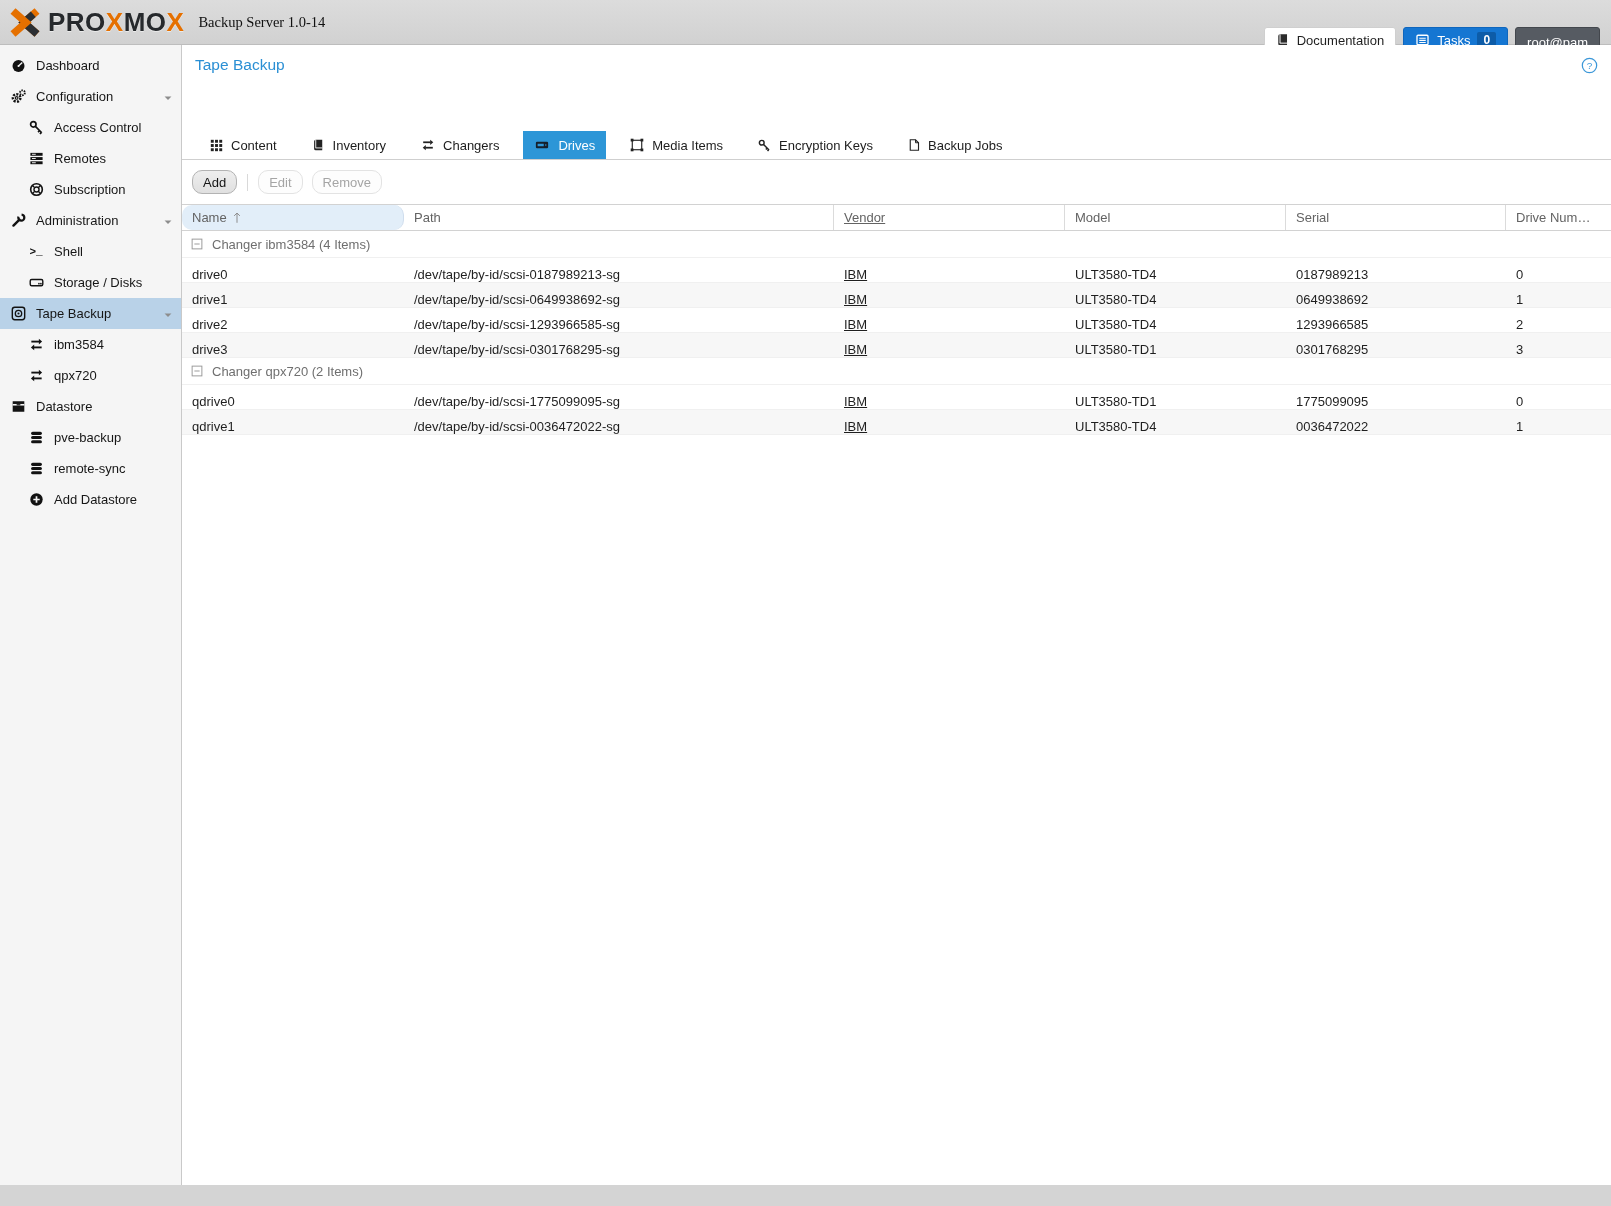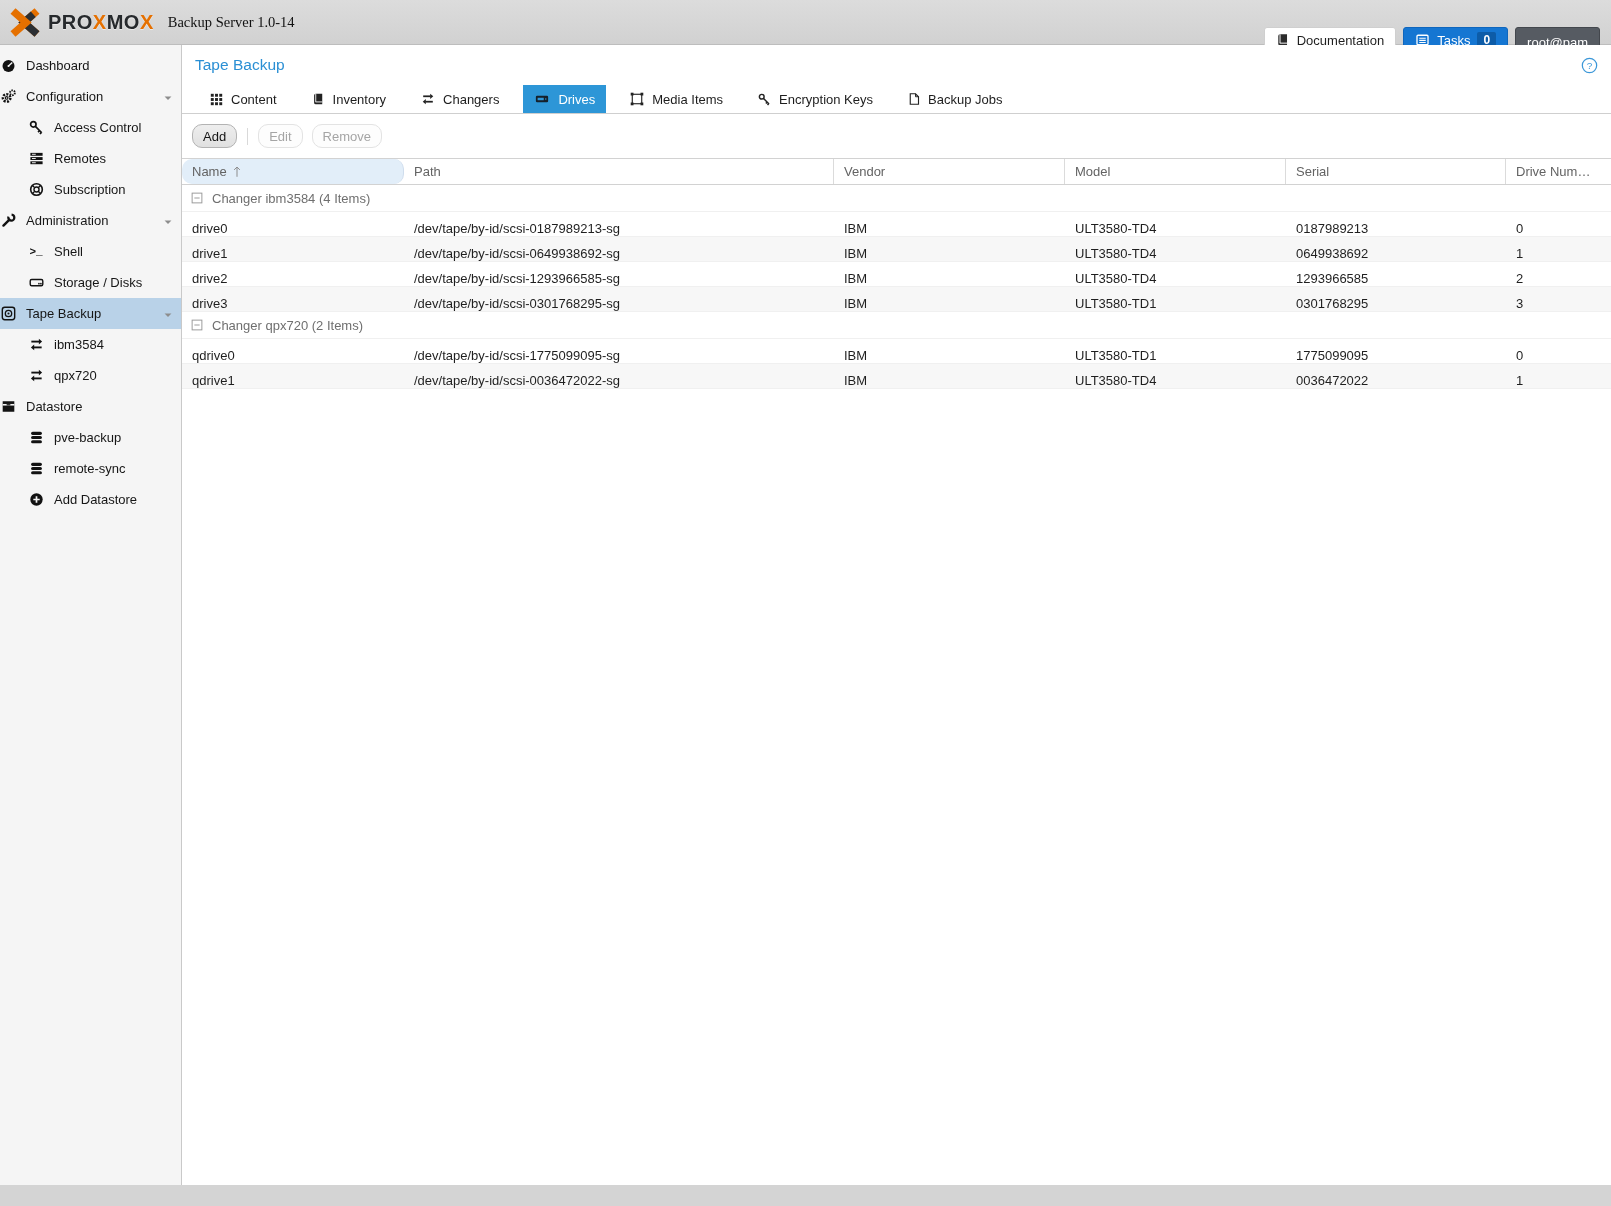--- a/index.html
+++ b/index.html
@@ -12,54 +12,54 @@
   }
   svg { display:block; }
 
   
   .topbar{
     height:45px; background:linear-gradient(#dcdcdc,#d1d1d1);
     border-bottom:1px solid #bdbdbd;
     display:flex; align-items:center;
   }
   .logo{ display:flex; align-items:center; gap:8px; padding:0 10px; }
-  .logo-text{ font-size:20px; font-weight:bold; letter-spacing:.5px; color:#26292c;
+  .logo-text{ font-size:26px; font-weight:bold; letter-spacing:.5px; color:#26292c;
     text-shadow:0 1px 0 rgba(255,255,255,.5); }
   .logo-text .ox{ color:#e57000; }
   .version{ font-size:14.5px; color:#111; margin-left:4px;font-family:Liberation Serif, serif; }
   .topbar-right{ margin-left:auto; display:flex; align-items:center; gap:7px; margin-right:11px; }
   .tb-btn{ height:26px; display:flex; align-items:center; gap:7px; padding:0 11px;
     border-radius:3px; font-size:13px; cursor:pointer;margin-top:36px; }
   .btn-doc{ background:#fff; border:1px solid #cfcfcf; color:#1f1f1f; }
   .btn-tasks{ background:#1576d2; border:1px solid #0f66bd; color:#fff; }
   .badge{ background:#0d5ca8; border-radius:2px; padding:1px 6px; font-size:12px; font-weight:bold; color:#fff; }
   .btn-user{ background:#565b62; border:1px solid #43474d; color:#fff;flex-direction:column; }
   .caret{ margin-left:2px; }
 
   
   .workspace{ position:absolute; top:45px; left:0; right:0; bottom:21px; display:flex; }
 
   .sidebar{ width:182px; background:#f5f5f5; border-right:1px solid #c9c9c9;
     padding-top:5px; flex:0 0 182px; }
   .nav-item{ height:31px; display:flex; align-items:center; gap:10px;
-    position:relative; color:#161616; cursor:pointer; }
+    padding-left:10px; position:relative; color:#161616; cursor:pointer; }
   .nav-item.child{ padding-left:28px; }
   .nav-item.selected{ background:#b9d2e8; }
   .nav-icon{ flex:0 0 16px; width:16px; display:flex; justify-content:center; color:#121212; }
   .nav-caret{ position:absolute; right:8px; top:12px; color:#8d8d8d; }
   .term-glyph{ font-family:"Liberation Mono", monospace; font-weight:bold; font-size:11px; }
 
   .content{ flex:1; background:#fff; display:flex; flex-direction:column; overflow:hidden; }
 
   .content-header{ height:40px; display:flex; align-items:center; padding:0 13px; }
   .page-title{ color:#2a8fd4; font-size:15.5px; }
   .help-btn{ margin-left:auto; cursor:pointer; }
 
   .tabbar{ display:flex; gap:13px; padding:0 17px; border-bottom:1px solid #cfcfcf;
-    height:29px; align-items:stretch; }
+    height:29px; align-items:stretch;margin-top:46px; }
   .tab{ display:flex; align-items:center; gap:8px; padding:0 11px; color:#1d1d1d; cursor:pointer; }
   .tab .tab-icon{ color:#222; }
   .tab.active{ background:#2d96d7; color:#fff; }
 
   .toolbar{ display:flex; align-items:center; gap:9px; padding:0 10px; height:44px; }
   .btn{ height:24px; padding:0 10px; border-radius:10px; display:flex; align-items:center;
     font-size:13px; cursor:pointer; }
   .btn-enabled{ background:linear-gradient(#eeeeee,#e0e0e0); border:1px solid #b3b3b3; color:#141414; }
   .btn-disabled{ background:#fdfdfd; border:1px solid #e3e3e3; color:#a5a5a5; }
   .tb-sep{ width:1px; height:17px; background:#d9d9d9; margin:0 1px; }
@@ -67,21 +67,21 @@
   
   .grid{ flex:1; overflow:hidden; }
   .grid-header{ display:flex; height:27px; border-top:1px solid #d2d2d2;
     border-bottom:1px solid #d2d2d2; color:#636363; background:#fff; }
   .gh-cell{ display:flex; align-items:center; padding:0 10px; border-right:1px solid #dbdbdb;
     cursor:pointer; white-space:nowrap; overflow:hidden; }
   .gh-cell.sorted{ background:#e2eef9; border-right:1px solid #cfdded; }
   .sort-arrow{ margin-left:5px; color:#8a8a8a; }
   .c-name  { width:222px; flex:0 0 222px;border-radius:10px; }
   .c-path  { width:430px; flex:0 0 430px; }
-  .c-vendor{ width:231px; flex:0 0 231px; }
+  .c-vendor{ width:231px; flex:0 0 231px;text-decoration:underline; }
   .c-model { width:221px; flex:0 0 221px; }
   .c-serial{ width:220px; flex:0 0 220px; }
   .c-num   { flex:1 1 auto; border-right:none; }
 
   .group-row{ display:flex; align-items:center; height:27px; padding-left:9px; gap:9px;
     color:#6f6f6f; border-bottom:1px solid #f0f0f0; background:#fff; cursor:pointer; }
   .row{ display:flex; height:25px; align-items:flex-end; border-bottom:1px solid #f0f0f0;
     background:#fff; cursor:pointer; }
   .row.alt{ background:#f7f7f7; }
   .cell{ padding:0 10px; white-space:nowrap; overflow:hidden; }

